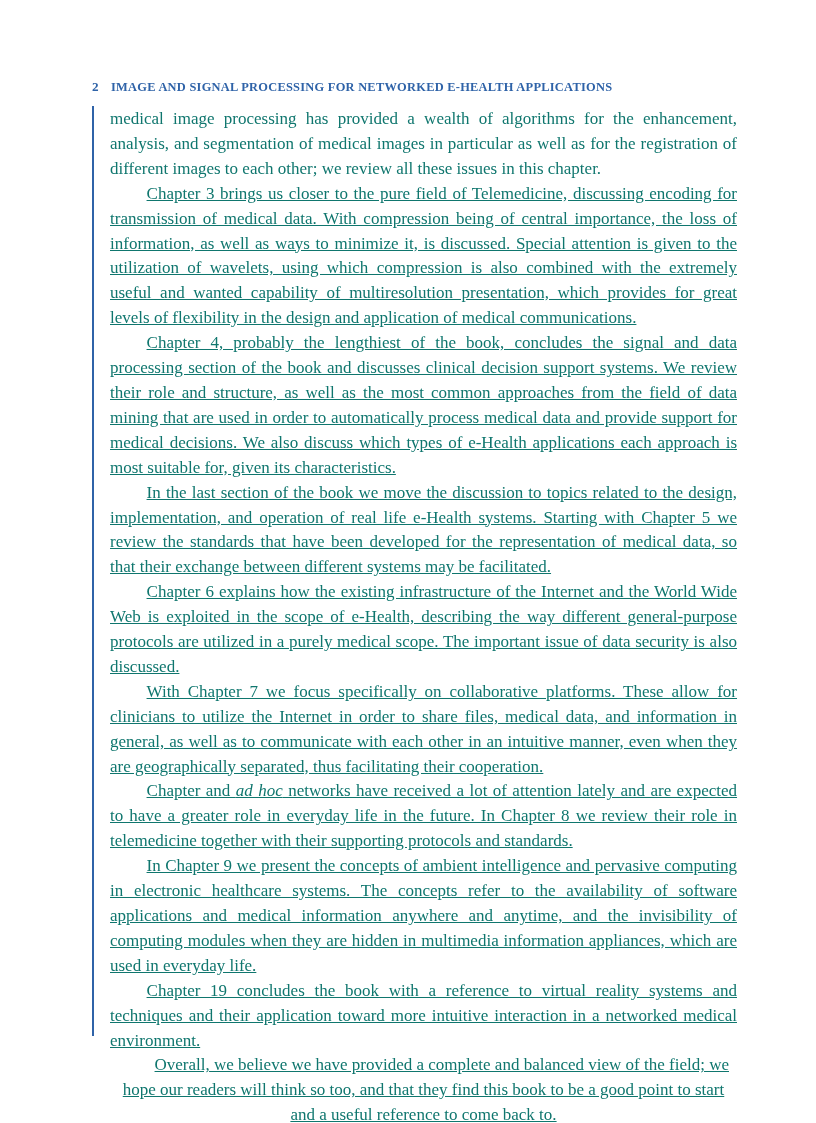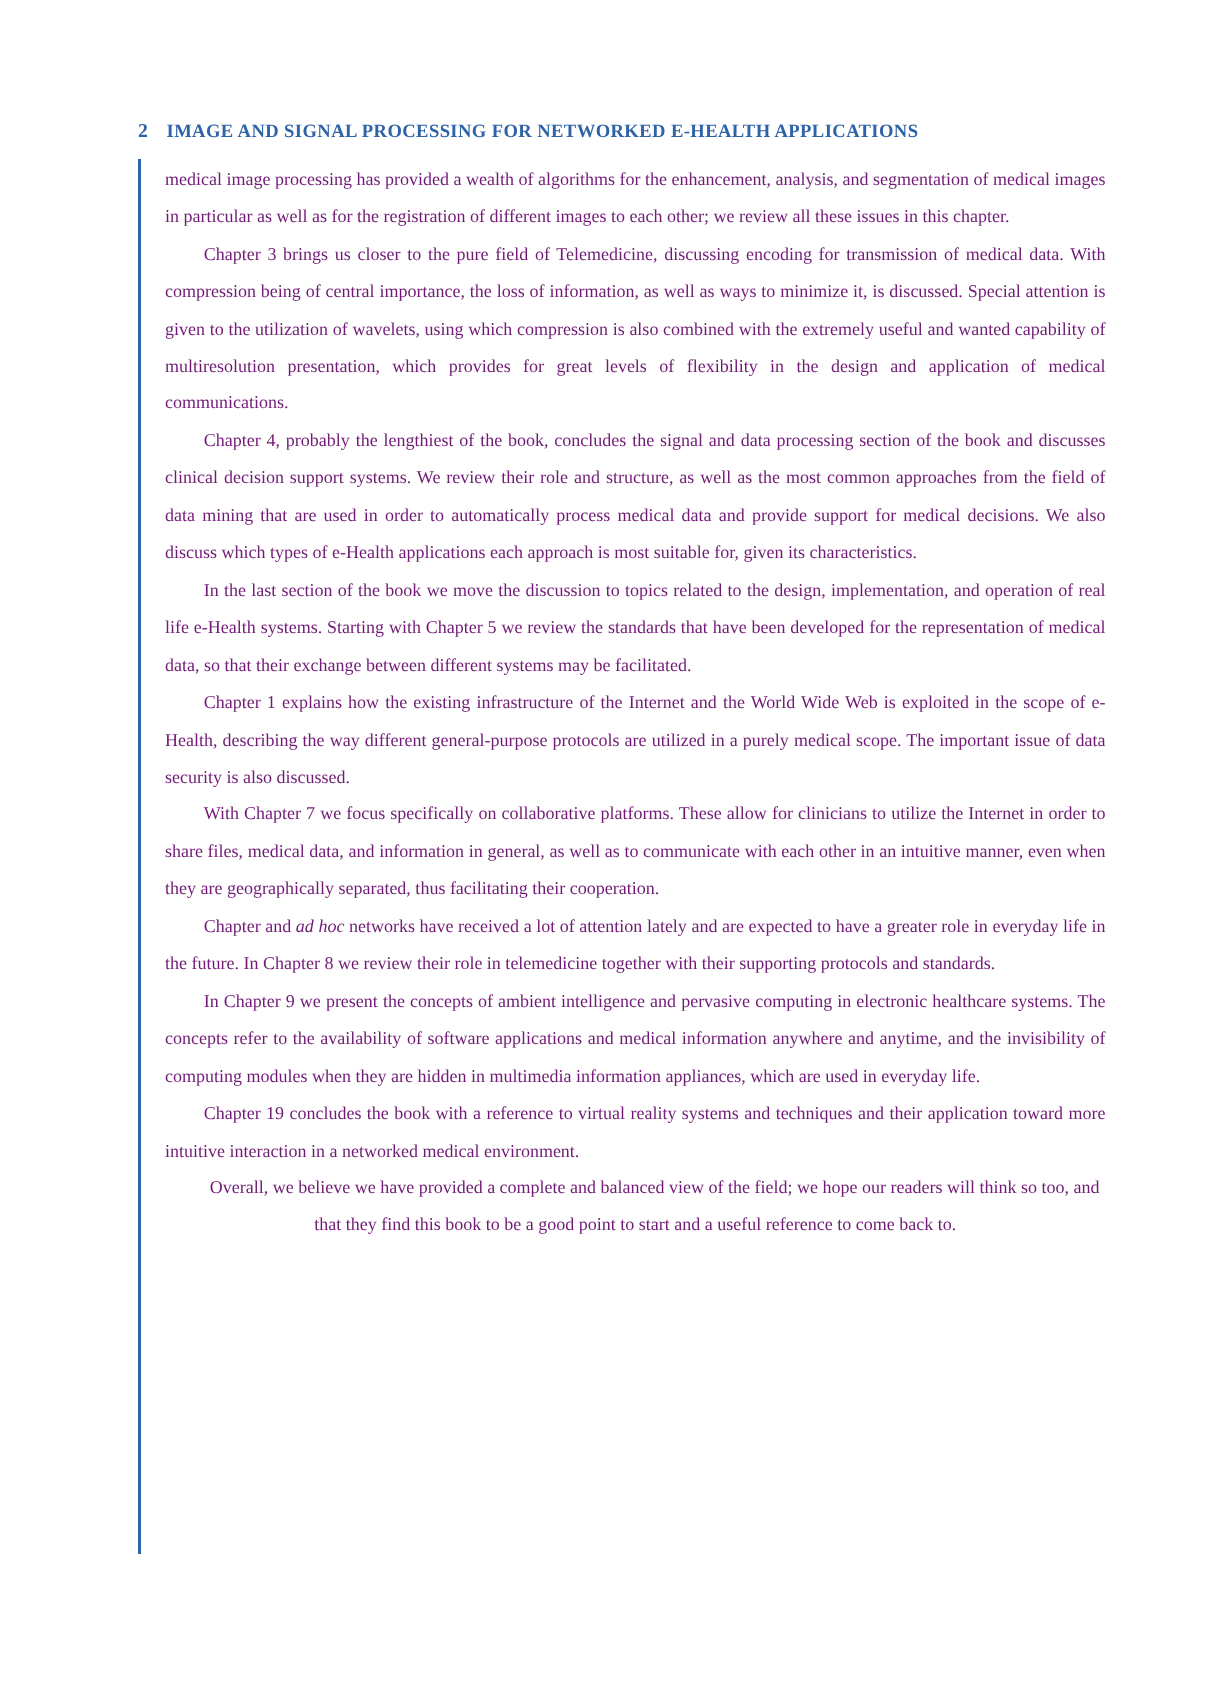--- a/index.html
+++ b/index.html
@@ -59,28 +59,29 @@
     position: absolute;
     left: 110px;
     top: 107px;
     width: 627px;
   }
 
   p.para {
     margin: 0;
     text-align: justify;
     text-justify: inter-word;
-    font-size: 12px;
+    font-size: 17px;
     line-height: 24.9px;
-    color: #701a75;
+    color: #0f766e;
     text-indent: 0;
     hyphens: none;
   }
   p.para.indent {
     text-indent: 2.15em;
+    text-decoration: underline;
   }
   p.para:last-child {
     text-align: center;
   }
   em.it {
     font-style: italic;
   }
 </style>
 </head>
 <body>
@@ -92,21 +93,21 @@
     <span class="head-title">IMAGE AND SIGNAL PROCESSING FOR NETWORKED E-HEALTH APPLICATIONS</span>
   </div>
 
   <div class="change-bar"></div>
 
   <div class="text-column" id="text-column">
       <p class="para">medical image processing has provided a wealth of algorithms for the enhancement, analysis, and segmentation of medical images in particular as well as for the registration of different images to each other; we review all these issues in this chapter.</p>
       <p class="para indent">Chapter 3 brings us closer to the pure field of Telemedicine, discussing encoding for transmission of medical data. With compression being of central importance, the loss of information, as well as ways to minimize it, is discussed. Special attention is given to the utilization of wavelets, using which compression is also combined with the extremely useful and wanted capability of multiresolution presentation, which provides for great levels of flexibility in the design and application of medical communications.</p>
       <p class="para indent">Chapter 4, probably the lengthiest of the book, concludes the signal and data processing section of the book and discusses clinical decision support systems. We review their role and structure, as well as the most common approaches from the field of data mining that are used in order to automatically process medical data and provide support for medical decisions. We also discuss which types of e-Health applications each approach is most suitable for, given its characteristics.</p>
       <p class="para indent">In the last section of the book we move the discussion to topics related to the design, implementation, and operation of real life e-Health systems. Starting with Chapter 5 we review the standards that have been developed for the representation of medical data, so that their exchange between different systems may be facilitated.</p>
-      <p class="para indent">Chapter 1 explains how the existing infrastructure of the Internet and the World Wide Web is exploited in the scope of e-Health, describing the way different general-purpose protocols are utilized in a purely medical scope. The important issue of data security is also discussed.</p>
+      <p class="para indent">Chapter 6 explains how the existing infrastructure of the Internet and the World Wide Web is exploited in the scope of e-Health, describing the way different general-purpose protocols are utilized in a purely medical scope. The important issue of data security is also discussed.</p>
       <p class="para indent">With Chapter 7 we focus specifically on collaborative platforms. These allow for clinicians to utilize the Internet in order to share files, medical data, and information in general, as well as to communicate with each other in an intuitive manner, even when they are geographically separated, thus facilitating their cooperation.</p>
       <p class="para indent"><span>Chapter and </span><em class="it">ad hoc</em><span> networks have received a lot of attention lately and are expected to have a greater role in everyday life in the future. In Chapter 8 we review their role in telemedicine together with their supporting protocols and standards.</span></p>
       <p class="para indent">In Chapter 9 we present the concepts of ambient intelligence and pervasive computing in electronic healthcare systems. The concepts refer to the availability of software applications and medical information anywhere and anytime, and the invisibility of computing modules when they are hidden in multimedia information appliances, which are used in everyday life.</p>
       <p class="para indent">Chapter 19 concludes the book with a reference to virtual reality systems and techniques and their application toward more intuitive interaction in a networked medical environment.</p>
       <p class="para indent">Overall, we believe we have provided a complete and balanced view of the field; we hope our readers will think so too, and that they find this book to be a good point to start and a useful reference to come back to.</p>
     </div>
 
 </div>
 
 </body></html>

